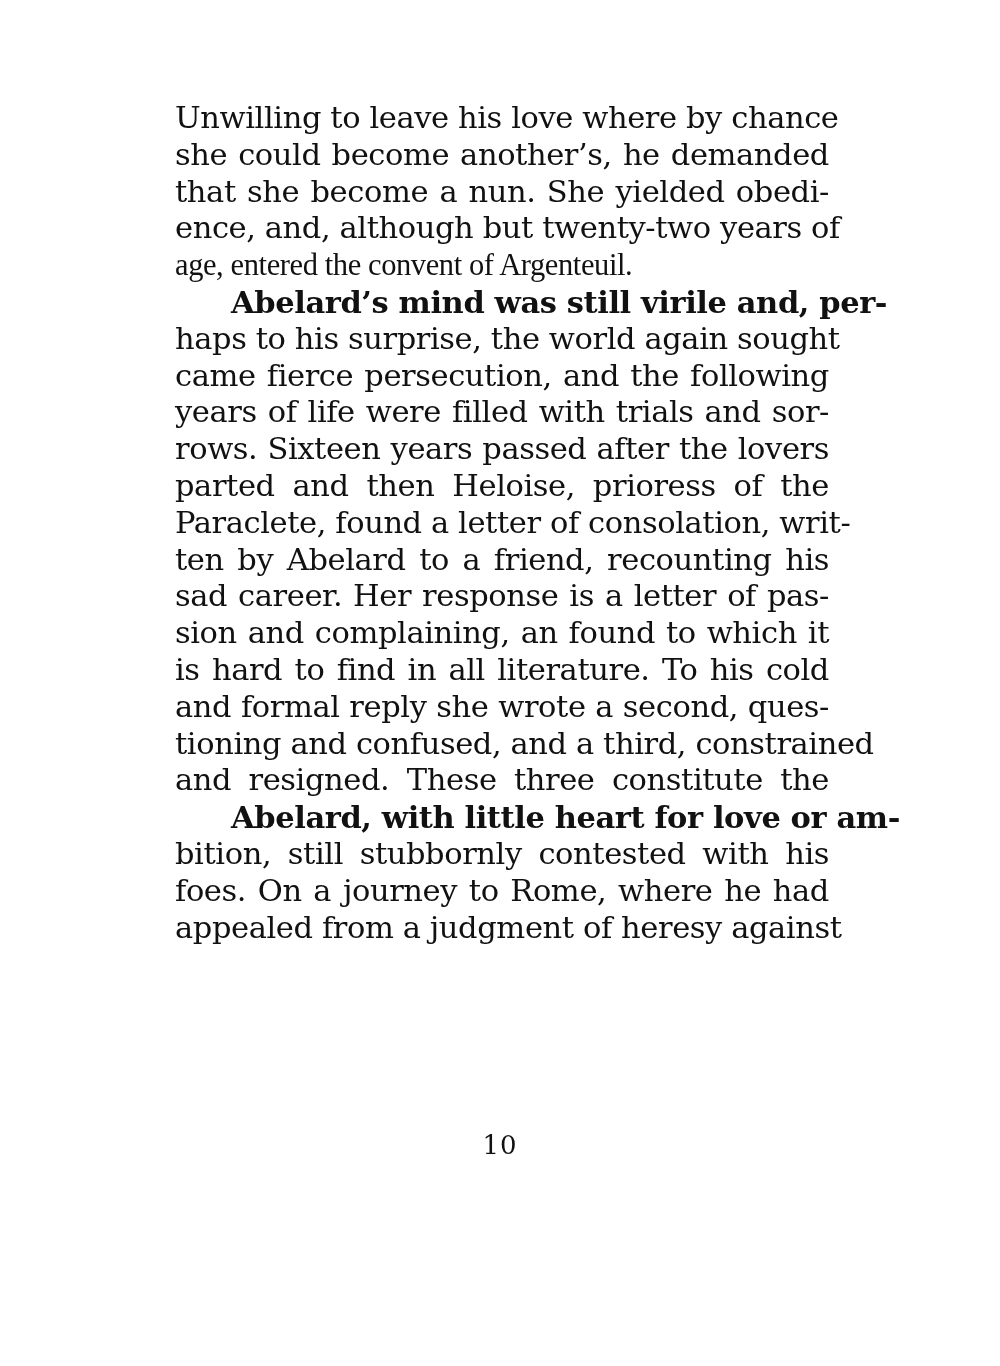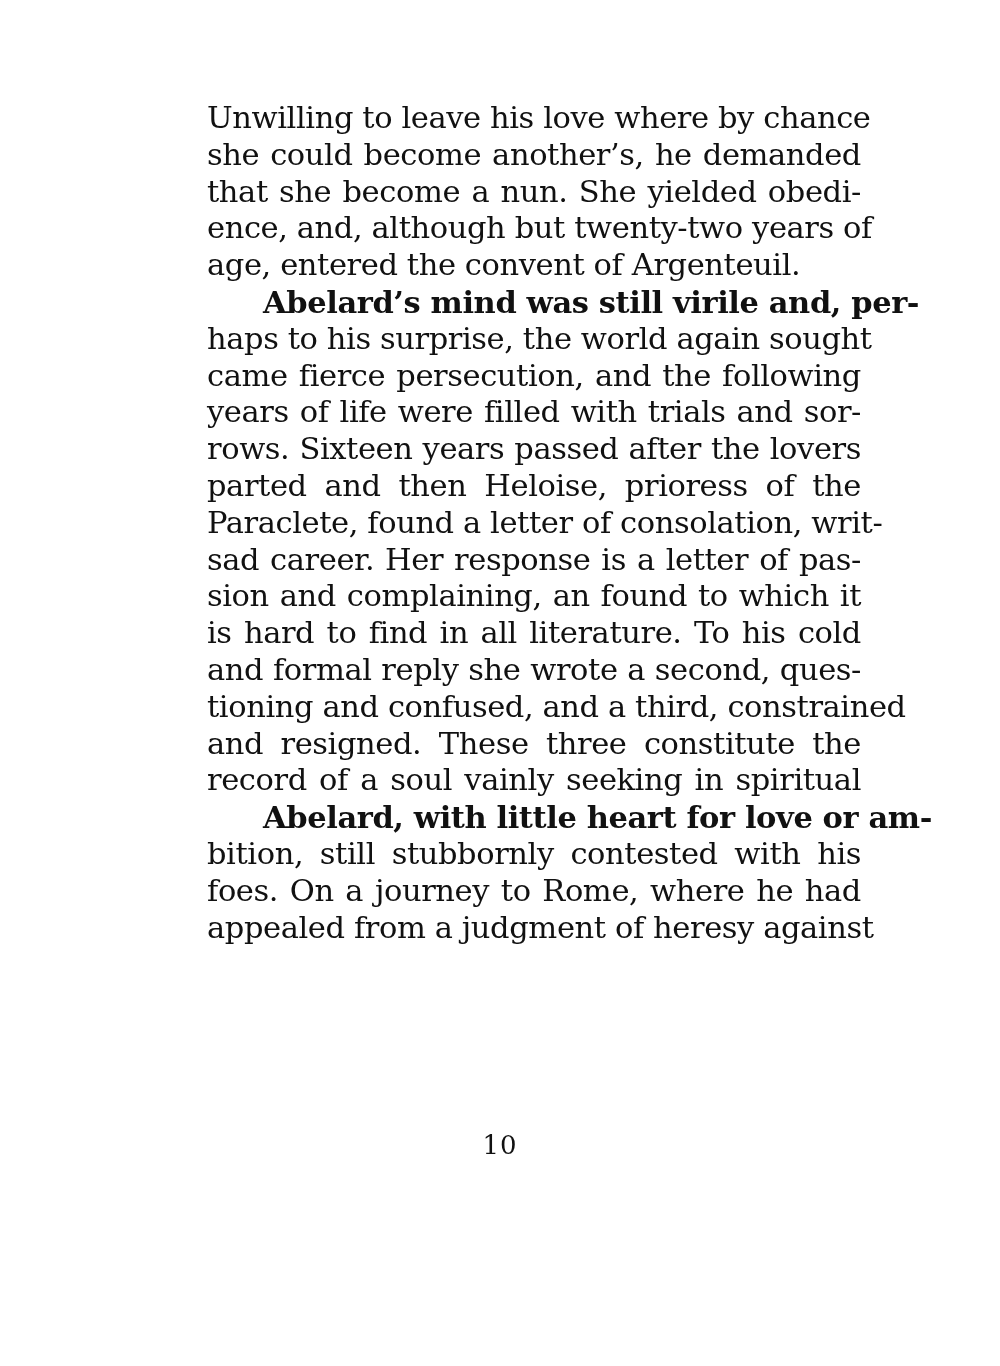--- a/index.html
+++ b/index.html
@@ -1,22 +1,22 @@
 <!DOCTYPE html>
 <html><head>
 <meta charset="utf-8">
 <style>
   html, body { margin:0; padding:0; background:#ffffff; }
   body { width:1000px; height:1366px; position:relative; overflow:hidden; }
   .page { position:absolute; left:0; top:0; width:1000px; height:1366px; background:#fff; }
   .text { position:absolute; left:175px; top:100px; width:654px;
     font-family:"DejaVu Serif", serif; font-size:30.5px; line-height:36.8px; color:#111;
-    letter-spacing:-0.4px;margin-left:32px; }
+    letter-spacing:-0.4px; }
   .line { display:block; white-space:nowrap; text-align:justify; text-align-last:justify; height:36.8px; }
-  .line.last { text-align-last:left; }
+  .line.last { text-align-last:left;font-family:Liberation Serif, serif; }
   .line.indent { padding-left:56px;font-weight:bold; }
   .pnum { position:absolute; left:0; width:1000px; top:1130px; text-align:center;
     font-family:"DejaVu Serif", serif; font-size:26px; color:#111; letter-spacing:1px; }
 </style>
 </head>
 <body>
 
 <div class="page">
   <div class="text" id="text">
       <div>
@@ -27,27 +27,27 @@
         <span class="line last">age, entered the convent of Argenteuil.</span>
       </div>
       <div>
         <span class="line indent">Abelard’s mind was still virile and, per-</span>
         <span class="line">haps to his surprise, the world again sought</span>
         <span class="line">came fierce persecution, and the following</span>
         <span class="line">years of life were filled with trials and sor-</span>
         <span class="line">rows.  Sixteen years passed after the lovers</span>
         <span class="line">parted and then Heloise, prioress of the</span>
         <span class="line">Paraclete, found a letter of consolation, writ-</span>
+        <span class="line">ten by Abelard to a friend, recounting his</span>
         <span class="line">sad career.  Her response is a letter of pas-</span>
         <span class="line">sion and complaining, an found to which it</span>
         <span class="line">is hard to find in all literature.  To his cold</span>
         <span class="line">and formal reply she wrote a second, ques-</span>
         <span class="line">tioning and confused, and a third, constrained</span>
         <span class="line">and resigned.  These three constitute the</span>
-        <span class="line">record of a soul vainly seeking in spiritual</span>
       </div>
       <div>
         <span class="line indent">Abelard, with little heart for love or am-</span>
         <span class="line">bition, still stubbornly contested with his</span>
         <span class="line">foes.  On a journey to Rome, where he had</span>
         <span class="line">appealed from a judgment of heresy against</span>
       </div>
     </div>
   <div class="pnum">10</div>
 </div>

